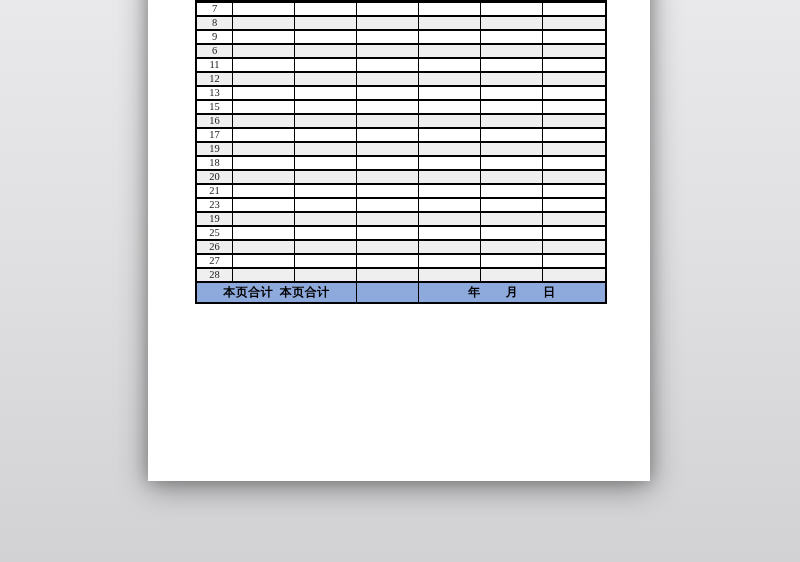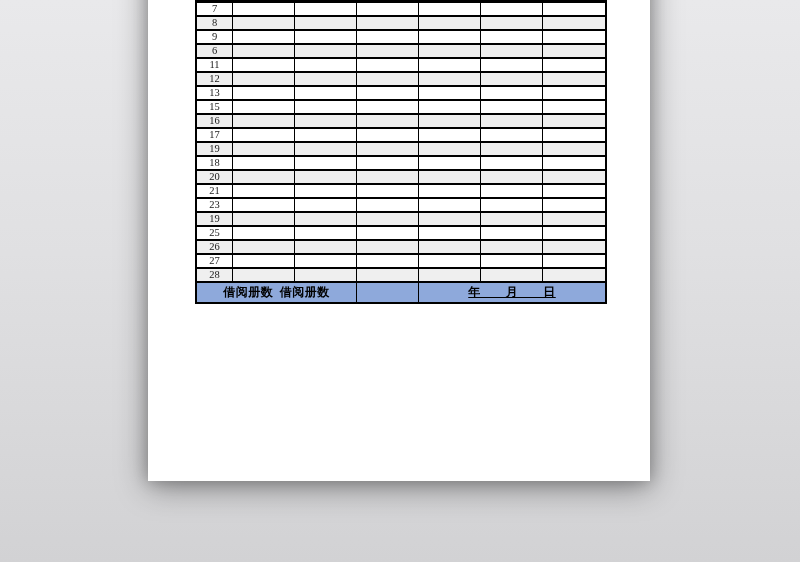--- a/index.html
+++ b/index.html
@@ -55,21 +55,21 @@
     justify-content: center;
     font-weight: bold;
     font-size: 12px;
     line-height: 19px;
     color: #000;
     letter-spacing: 0.5px;
     white-space: pre;
   }
   .f-summary { flex: 0 0 160px; border-right: 1px solid var(--border-col, #000); }
   .f-total   { flex: 0 0 62px;  border-right: 1px solid var(--border-col, #000); }
-  .f-date    { flex: 1 1 auto; text-decoration: underline; }
+  .f-date    { flex: 1 1 auto; }
 </style>
 </head>
 <body>
 
 <div class="page">
   <div class="borrow-table">
     <div>
         <div class="t-row">
           <div class="cell num">7</div>
           <div class="cell"></div>
@@ -245,18 +245,18 @@
           <div class="cell num">28</div>
           <div class="cell"></div>
           <div class="cell"></div>
           <div class="cell"></div>
           <div class="cell"></div>
           <div class="cell"></div>
           <div class="cell"></div>
         </div>
       </div>
     <div class="t-footer">
-      <div class="f-cell f-summary">借阅册数 借阅册数</div>
+      <div class="f-cell f-summary">本页合计 本页合计</div>
       <div class="f-cell f-total"></div>
       <div class="f-cell f-date">年　　月　　日</div>
     </div>
   </div>
 </div>
 
 </body></html>

